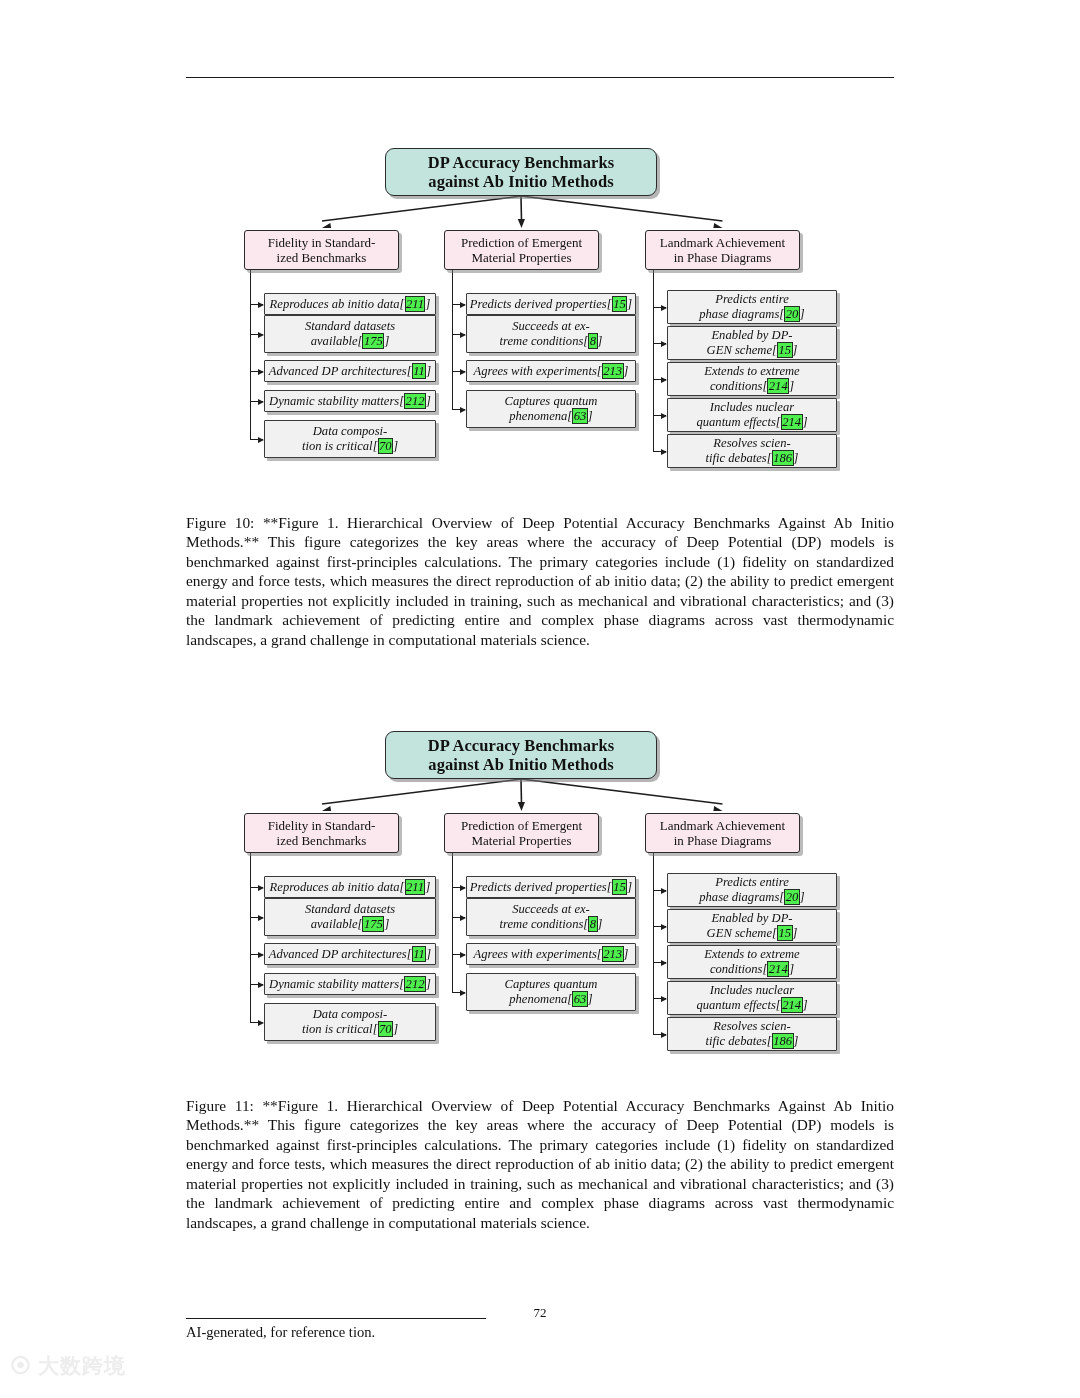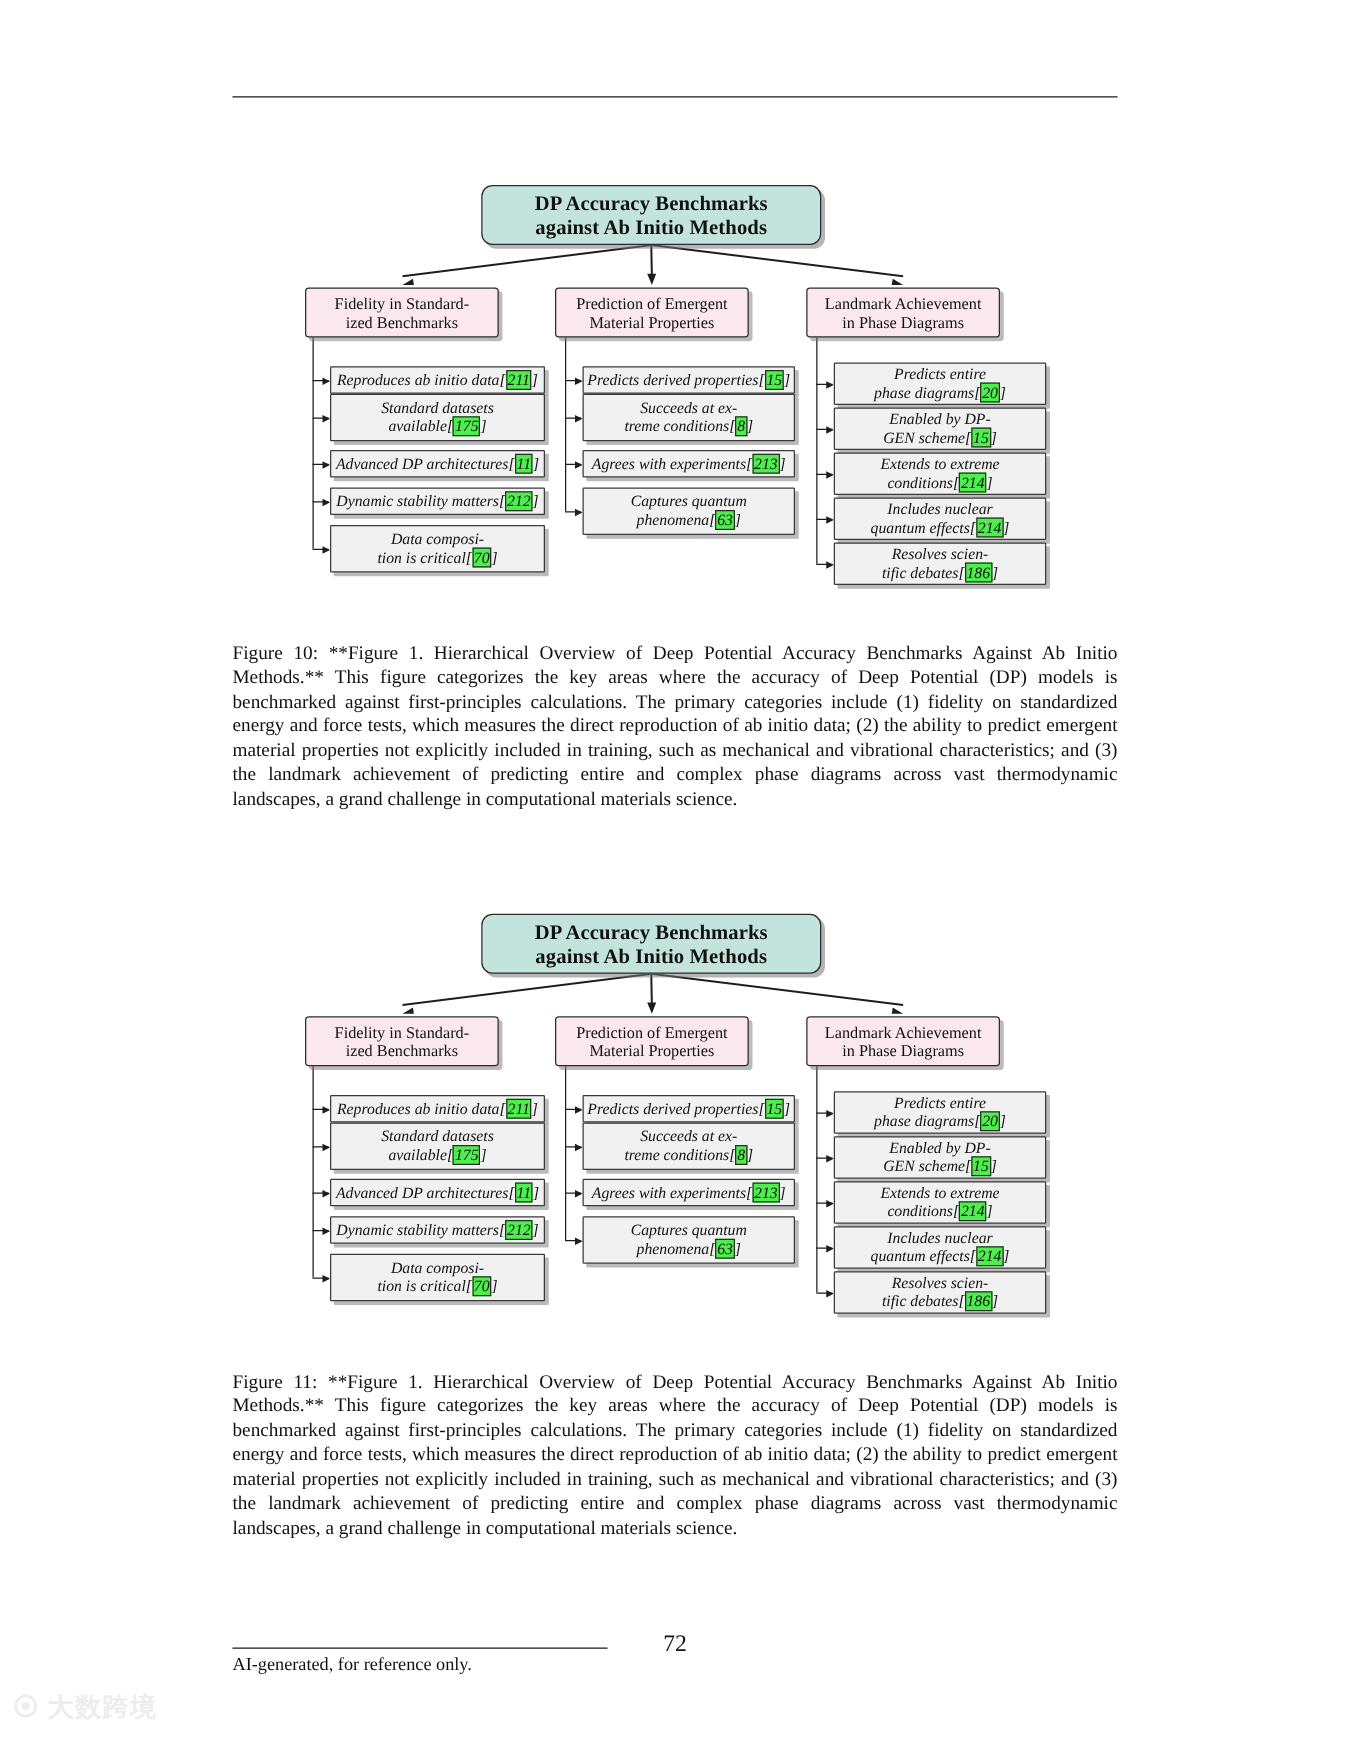--- a/index.html
+++ b/index.html
@@ -120,21 +120,21 @@
   .foot-note {
     position: absolute;
     left: 186px; top: 1324px;
     font-size: 14.6px;
   }
   .page-num {
     position: absolute;
     left: 0; top: 1305px;
     width: 1080px;
     text-align: center;
-    font-size: 19px;
+    font-size: 13px;
   }
 
   .watermark {
     position: absolute;
     left: 10px; top: 1352px;
     font-family: "DejaVu Sans", sans-serif;
     font-size: 21px;
     font-weight: bold;
     color: #ededed;
     letter-spacing: 1px;
@@ -422,16 +422,16 @@
           <div>tific debates<span><span class="brk">[</span><span class="cite">186</span><span class="brk">]</span></span></div>
         </div>
       </div>
       <div class="stub" style="left: 653px; top: 321px; width: 13px;"></div>
     </div>
   <div class="caption" style="top: 383px;">Figure 11: **Figure 1. Hierarchical Overview of Deep Potential Accuracy Benchmarks Against Ab Initio Methods.** This figure categorizes the key areas where the accuracy of Deep Potential (DP) models is benchmarked against first-principles calculations. The primary categories include (1) fidelity on standardized energy and force tests, which measures the direct reproduction of ab initio data; (2) the ability to predict emergent material properties not explicitly included in training, such as mechanical and vibrational characteristics; and (3) the landmark achievement of predicting entire and complex phase diagrams across vast thermodynamic landscapes, a grand challenge in computational materials science.</div>
 </div>
 
 <div class="page-num">72</div>
 <div class="foot-rule"></div>
-<div class="foot-note">AI-generated, for reference only.</div>
+<div class="foot-note">AI-generated, for reference tion.</div>
 <div class="watermark">
   <span class="wm-mark">⦿</span><span>大数跨境</span>
 </div>
 
 </body></html>

